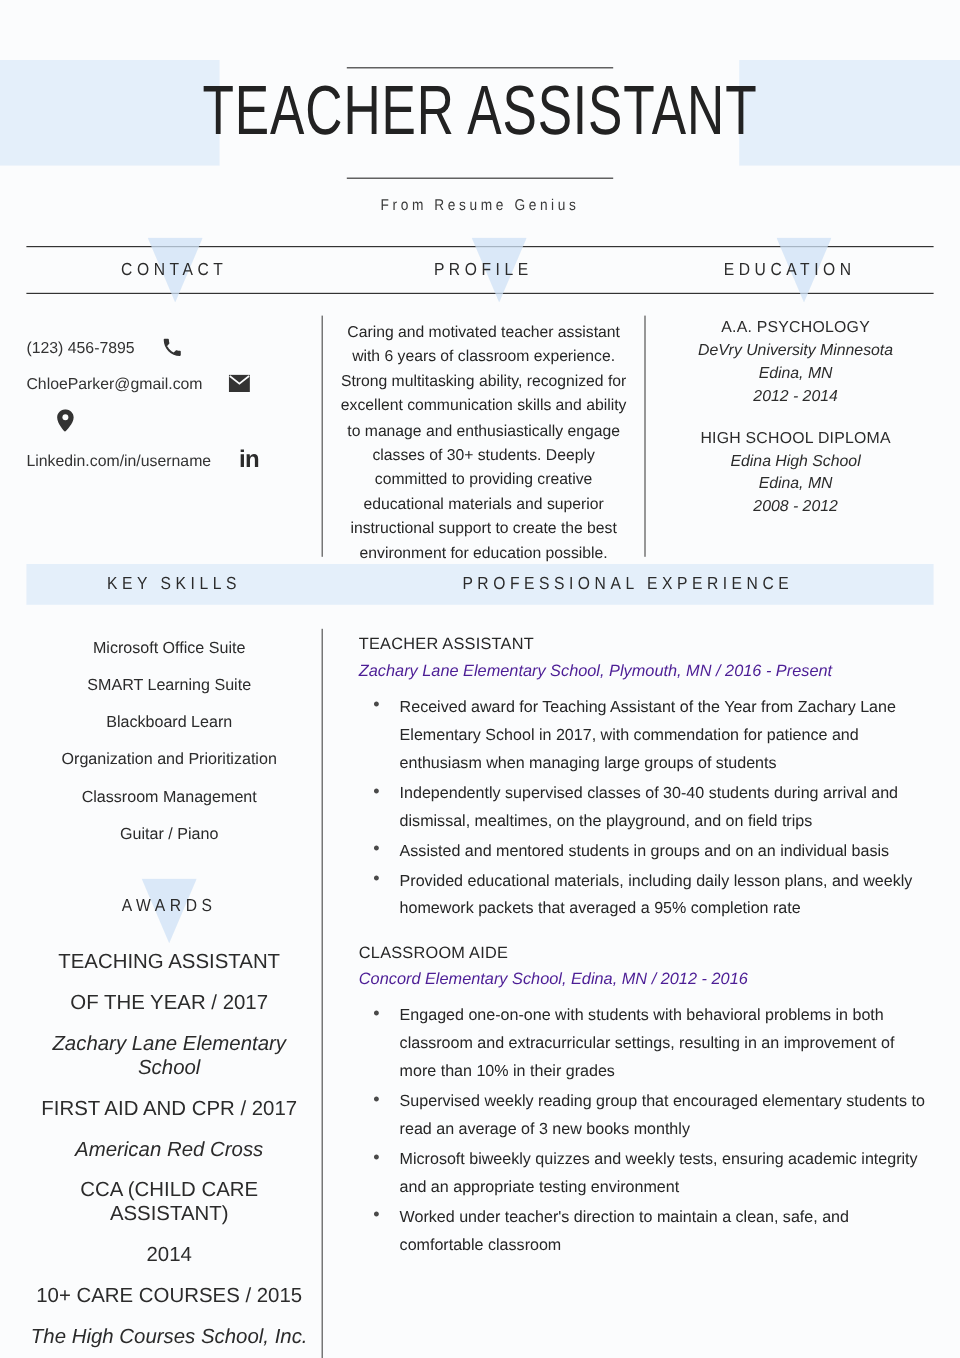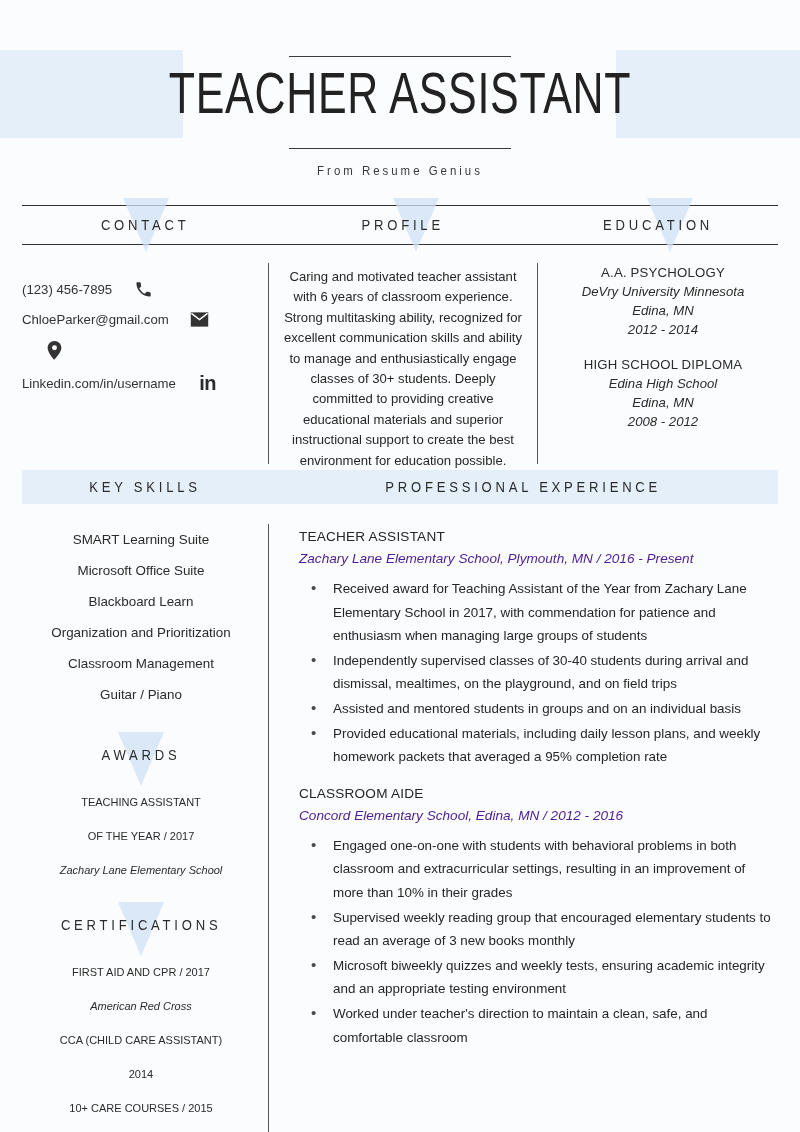--- a/index.html
+++ b/index.html
@@ -263,21 +263,21 @@
     color: #2b2b2b;
     transform: scaleX(0.9);
     white-space: nowrap;
   }
 
   .award-block, .cert-block {
     margin-top: 4px;
     margin-bottom: 14px;
   }
   .aw-line {
-    font-size: 11px;
+    font-size: 17px;
     line-height: 20px;
     color: #2b2b2b;
     margin-top: 14px;
   }
   .aw-line.it { font-style: italic; }
 
   
   .job { margin-bottom: 14px; }
   .job-title {
     font-size: 13.6px;
@@ -414,43 +414,39 @@
     <div class="band-exp">
       <span class="sec-title">PROFESSIONAL EXPERIENCE</span>
     </div>
   </div>
 
   <div class="lower">
 
     <div class="left-col">
 
       <div>
+        <div class="skill-item">Microsoft Office Suite</div>
         <div class="skill-item">SMART Learning Suite</div>
-        <div class="skill-item">Microsoft Office Suite</div>
         <div class="skill-item">Blackboard Learn</div>
         <div class="skill-item">Organization and Prioritization</div>
         <div class="skill-item">Classroom Management</div>
         <div class="skill-item">Guitar / Piano</div>
       </div>
 
       <div class="side-head-wrap">
         <span class="side-tri"></span>
         <span class="side-head">AWARDS</span>
       </div>
 
       <div class="award-block">
         <div class="aw-line">TEACHING ASSISTANT</div>
         <div class="aw-line">OF THE YEAR / 2017</div>
         <div class="aw-line it">Zachary Lane Elementary School</div>
       </div>
 
-      <div class="side-head-wrap">
-        <span class="side-tri"></span>
-        <span class="side-head">CERTIFICATIONS</span>
-      </div>
 
       <div class="cert-block">
         <div class="aw-line">FIRST AID AND CPR / 2017</div>
         <div class="aw-line it">American Red Cross</div>
       </div>
       <div class="cert-block">
         <div class="aw-line">CCA (CHILD CARE ASSISTANT)</div>
         <div class="aw-line">2014</div>
       </div>
       <div class="cert-block">

